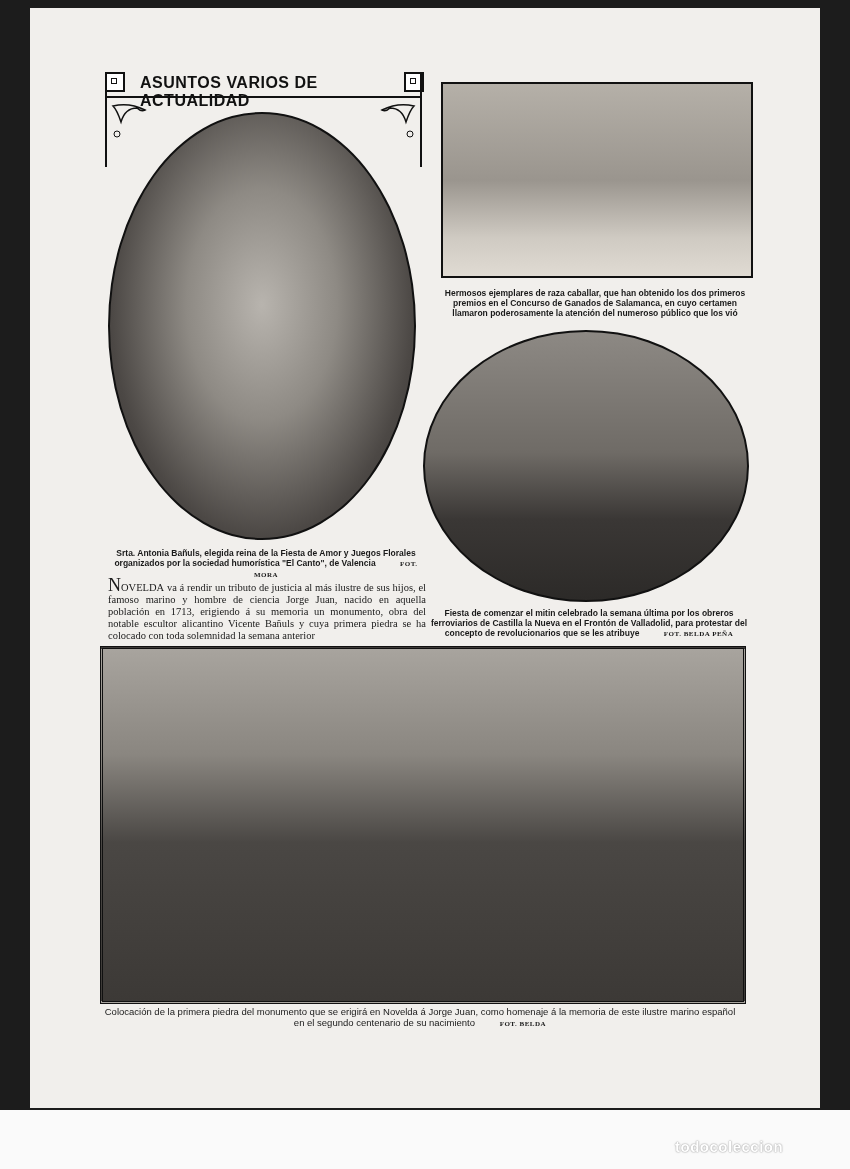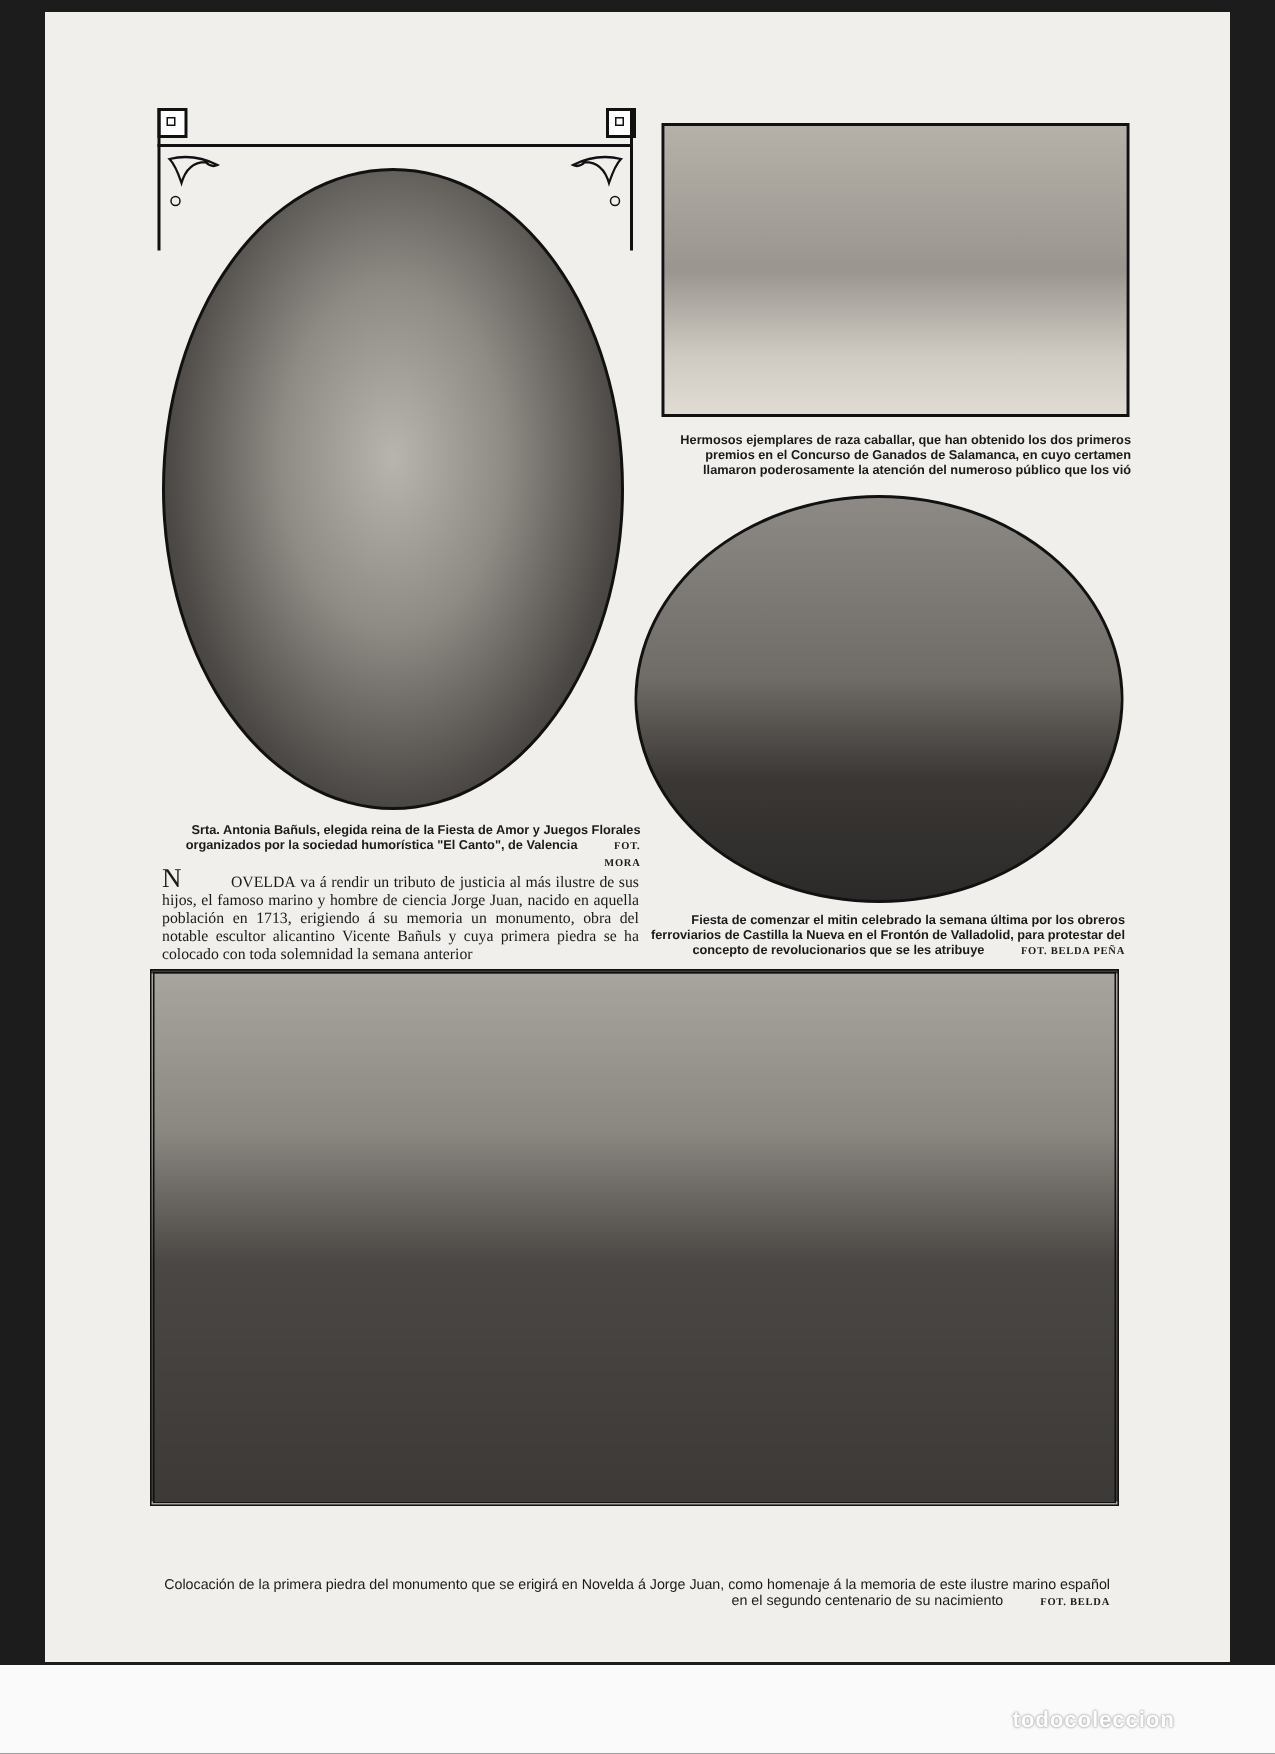--- a/index.html
+++ b/index.html
@@ -8,25 +8,25 @@
   .bottom-strip{position:absolute;left:0;top:1110px;width:850px;height:59px;background:#fafafa;}
   .header-frame{position:absolute;left:105px;top:72px;width:315px;height:100px;}
   .header-title{position:absolute;left:35px;top:2px;font-size:16px;font-weight:bold;letter-spacing:0.5px;color:#111;}
   .header-rule{position:absolute;left:0;top:24px;width:315px;height:2px;background:#111;}
   .corner-box{position:absolute;top:0;width:16px;height:16px;border:2px solid #111;background:#fff;}
   .corner-box::after{content:"";position:absolute;left:4px;top:4px;width:6px;height:6px;border:1.5px solid #111;box-sizing:border-box;}
   .vline{position:absolute;top:0;width:2px;height:95px;background:#111;}
   .scroll{position:absolute;top:30px;width:36px;height:40px;}
   .photo{position:absolute;background:linear-gradient(160deg,#8a8a8a,#4a4a4a 40%,#6c6c6c 70%,#3a3a3a);border:2px solid #111;}
   .oval{border-radius:50%;}
-  .caption{position:absolute;font-size:8.5px;font-weight:bold;color:#1a1a1a;text-align:right;line-height:10px;}
+  .caption{position:absolute;font-size:8.5px;font-weight:bold;color:#1a1a1a;text-align:center;line-height:10px;}
   .credit{font-family:"Liberation Serif",serif;font-size:7px;font-weight:bold;letter-spacing:0.5px;padding-left:22px;}
   .article{position:absolute;left:108px;top:578px;width:318px;font-family:"Liberation Serif",serif;font-size:10.5px;line-height:12px;text-align:justify;color:#1a1a1a;}
   .dropcap{font-size:18px;line-height:14px;}
-  .smallcaps{font-variant:small-caps;margin-left:33px;}
+  .smallcaps{font-variant:small-caps;}
   .watermark{position:absolute;left:675px;top:1138px;font-size:15px;font-weight:bold;color:#fff;text-shadow:0 0 2px #aaa,0 0 1px #888;letter-spacing:0.5px;}
 </style>
 </head>
 <body>
 
 <div class="page"></div>
 <div class="bottom-strip"></div>
 
 <div class="header-frame">
   <div class="corner-box" style="left:0;"></div>
@@ -35,33 +35,34 @@
   <div class="vline" style="right:-2px;"></div>
   <div class="header-rule"></div>
   <svg class="scroll" style="left:6px;" viewBox="0 0 36 40">
       <path d="M2 4 Q18 0 34 8 Q30 10 26 6 Q14 6 10 20 Q6 8 2 4Z" fill="none" stroke="#111" stroke-width="1.5"></path>
       <circle cx="6" cy="32" r="3" fill="none" stroke="#111"></circle>
     </svg>
   <svg class="scroll" style="right:4px;transform:scaleX(-1);" viewBox="0 0 36 40">
       <path d="M2 4 Q18 0 34 8 Q30 10 26 6 Q14 6 10 20 Q6 8 2 4Z" fill="none" stroke="#111" stroke-width="1.5"></path>
       <circle cx="6" cy="32" r="3" fill="none" stroke="#111"></circle>
     </svg>
+  <div class="header-title">ASUNTOS VARIOS DE ACTUALIDAD</div>
 </div>
 
 <div class="photo oval" style="left:108px;top:112px;width:304px;height:424px;background:radial-gradient(ellipse at 50% 45%,#b8b4ae 0%,#8e8a84 35%,#4c4845 70%,#2e2b29 100%);"></div>
 
 <div class="photo" style="left:441px;top:82px;width:308px;height:192px;background:linear-gradient(180deg,#b5b0a8 0%,#9a958e 50%,#cfcac2 80%,#e0dbd3 100%);"></div>
 
 <div class="photo oval" style="left:423px;top:330px;width:322px;height:268px;background:linear-gradient(180deg,#8d8984 0%,#6f6b66 45%,#3a3735 70%,#2c2a28 100%);"></div>
 
 <div class="photo" style="left:100px;top:646px;width:640px;height:352px;border:3px double #111;background:linear-gradient(180deg,#a8a49e 0%,#8a8680 30%,#4a4744 55%,#3c3936 100%);"></div>
 
 <div class="caption" style="left:436px;top:288px;width:318px;">Hermosos ejemplares de raza caballar, que han obtenido los dos primeros premios en el Concurso de Ganados de Salamanca, en cuyo certamen llamaron poderosamente la atención del numeroso público que los vió</div>
 
 <div class="caption" style="left:105px;top:548px;width:322px;"><span>Srta. Antonia Bañuls, elegida reina de la Fiesta de Amor y Juegos Florales organizados por la sociedad humorística "El Canto", de Valencia</span> <span class="credit">FOT. MORA</span></div>
 
 <div class="article"><span class="dropcap">N</span><span class="smallcaps">OVELDA</span><span> va á rendir un tributo de justicia al más ilustre de sus hijos, el famoso marino y hombre de ciencia Jorge Juan, nacido en aquella población en 1713, erigiendo á su memoria un monumento, obra del notable escultor alicantino Vicente Bañuls y cuya primera piedra se ha colocado con toda solemnidad la semana anterior</span></div>
 
 <div class="caption" style="left:428px;top:608px;width:322px;"><span>Fiesta de comenzar el mitin celebrado la semana última por los obreros ferroviarios de Castilla la Nueva en el Frontón de Valladolid, para protestar del concepto de revolucionarios que se les atribuye</span> <span class="credit">FOT. BELDA PEÑA</span></div>
 
-<div class="caption" style="left:100px;top:1006px;width:640px;font-weight:normal;font-size:9.5px;line-height:11px;margin-top:45px;"><span>Colocación de la primera piedra del monumento que se erigirá en Novelda á Jorge Juan, como homenaje á la memoria de este ilustre marino español en el segundo centenario de su nacimiento</span> <span class="credit">FOT. BELDA</span></div>
+<div class="caption" style="left:100px;top:1006px;width:640px;font-weight:normal;font-size:9.5px;line-height:11px;"><span>Colocación de la primera piedra del monumento que se erigirá en Novelda á Jorge Juan, como homenaje á la memoria de este ilustre marino español en el segundo centenario de su nacimiento</span> <span class="credit">FOT. BELDA</span></div>
 
 <div class="watermark">todocoleccion</div>
 
 </body></html>

